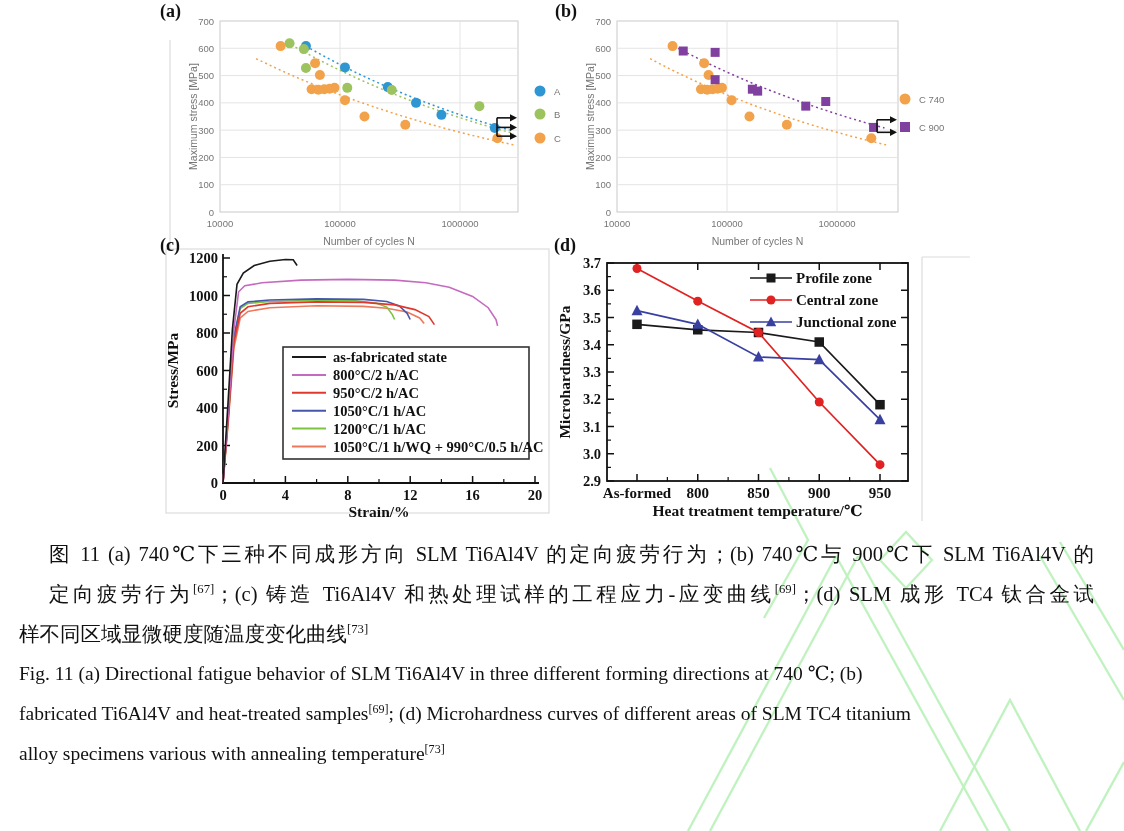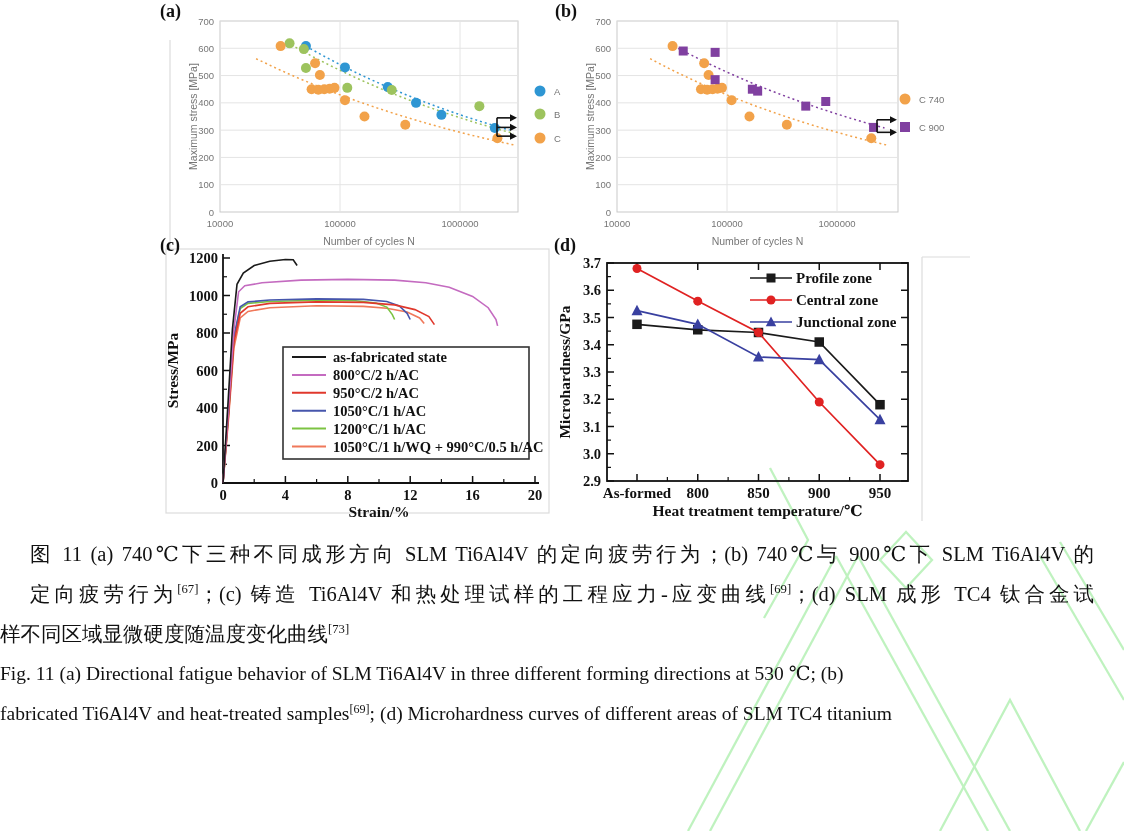--- a/index.html
+++ b/index.html
@@ -2,21 +2,21 @@
 <html><head>
 <meta charset="utf-8">
 <style>
   html,body{margin:0;padding:0;background:#fff;}
   #page{position:relative;width:1124px;height:831px;background:#fff;overflow:hidden;
         font-family:"Liberation Serif","DejaVu Serif",serif;}
   #charts{position:absolute;left:0;top:0;width:1124px;height:831px;}
   .panel-letter{position:absolute;font-weight:bold;font-size:18px;color:#111;
         font-family:"Liberation Serif","DejaVu Serif",serif;}
   #caption{position:absolute;left:0;top:534px;width:1124px;color:#111;}
-  .cap-line{height:40px;line-height:40px;font-size:20px;white-space:nowrap;}
+  .cap-line{height:40px;line-height:40px;font-size:20px;white-space:nowrap;margin-left:19px;}
   .cap-zh{font-size:20.5px;}
   .cap-en{font-size:19.5px;}
   .cap-justify{padding:0 30px;white-space:normal;text-align:justify;text-align-last:justify;}
   .cap-center{text-align:left;}
   .cap-line sup{font-size:0.62em;line-height:0;}
 </style>
 </head>
 <body>
 
 <div id="page">
@@ -340,16 +340,17 @@
 
   <span class="panel-letter" style="left:160px;top:1px">(a)</span>
   <span class="panel-letter" style="left:555px;top:1px">(b)</span>
   <span class="panel-letter" style="left:160px;top:235px">(c)</span>
   <span class="panel-letter" style="left:554px;top:235px">(d)</span>
 
   <div id="caption">
       <div class="cap-line cap-zh cap-justify"><span>图 11 (a) 740℃下三种不同成形方向 SLM Ti6Al4V 的定向疲劳行为；(b) 740℃与 900℃下 SLM Ti6Al4V 的</span></div>
       <div class="cap-line cap-zh cap-justify"><span>定向疲劳行为</span><sup>[67]</sup><span>；(c) 铸造 Ti6Al4V 和热处理试样的工程应力-应变曲线</span><sup>[69]</sup><span>；(d) SLM 成形 TC4 钛合金试</span></div>
       <div class="cap-line cap-zh cap-center"><span>样不同区域显微硬度随温度变化曲线</span><sup>[73]</sup></div>
-      <div class="cap-line cap-en cap-center"><span>Fig. 11 (a) Directional fatigue behavior of SLM Ti6Al4V in three different forming directions at 530 ℃; (b)</span></div>
+      <div class="cap-line cap-en cap-center"><span>Fig. 11 (a) Directional fatigue behavior of SLM Ti6Al4V in three different forming directions at 740 ℃; (b)</span></div>
       <div class="cap-line cap-en cap-center"><span>fabricated Ti6Al4V and heat-treated samples</span><sup>[69]</sup><span>; (d) Microhardness curves of different areas of SLM TC4 titanium</span></div>
+      <div class="cap-line cap-en cap-center"><span>alloy specimens various with annealing temperature</span><sup>[73]</sup></div>
     </div>
 </div>
 
 </body></html>

